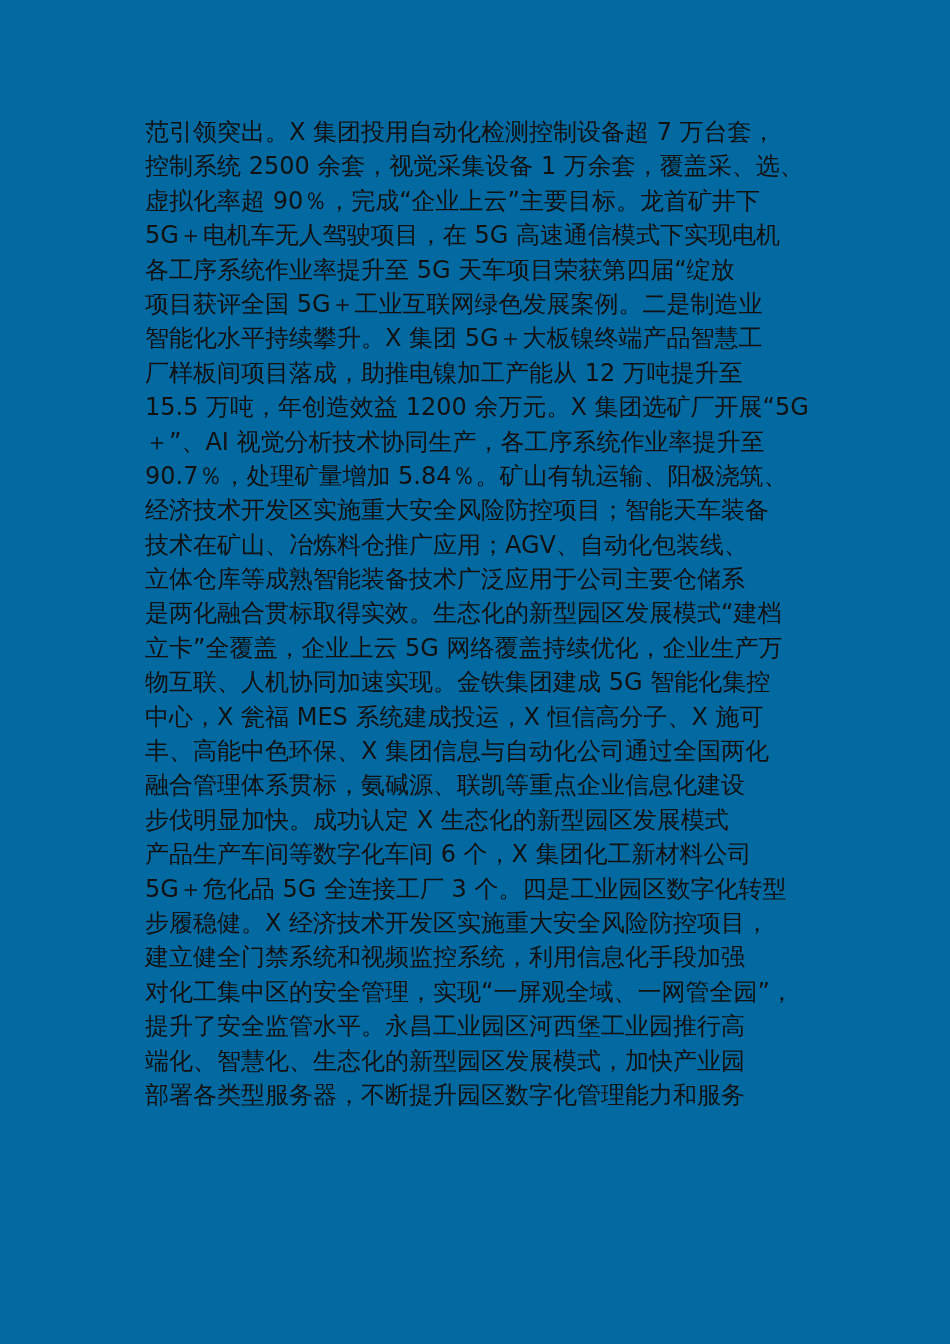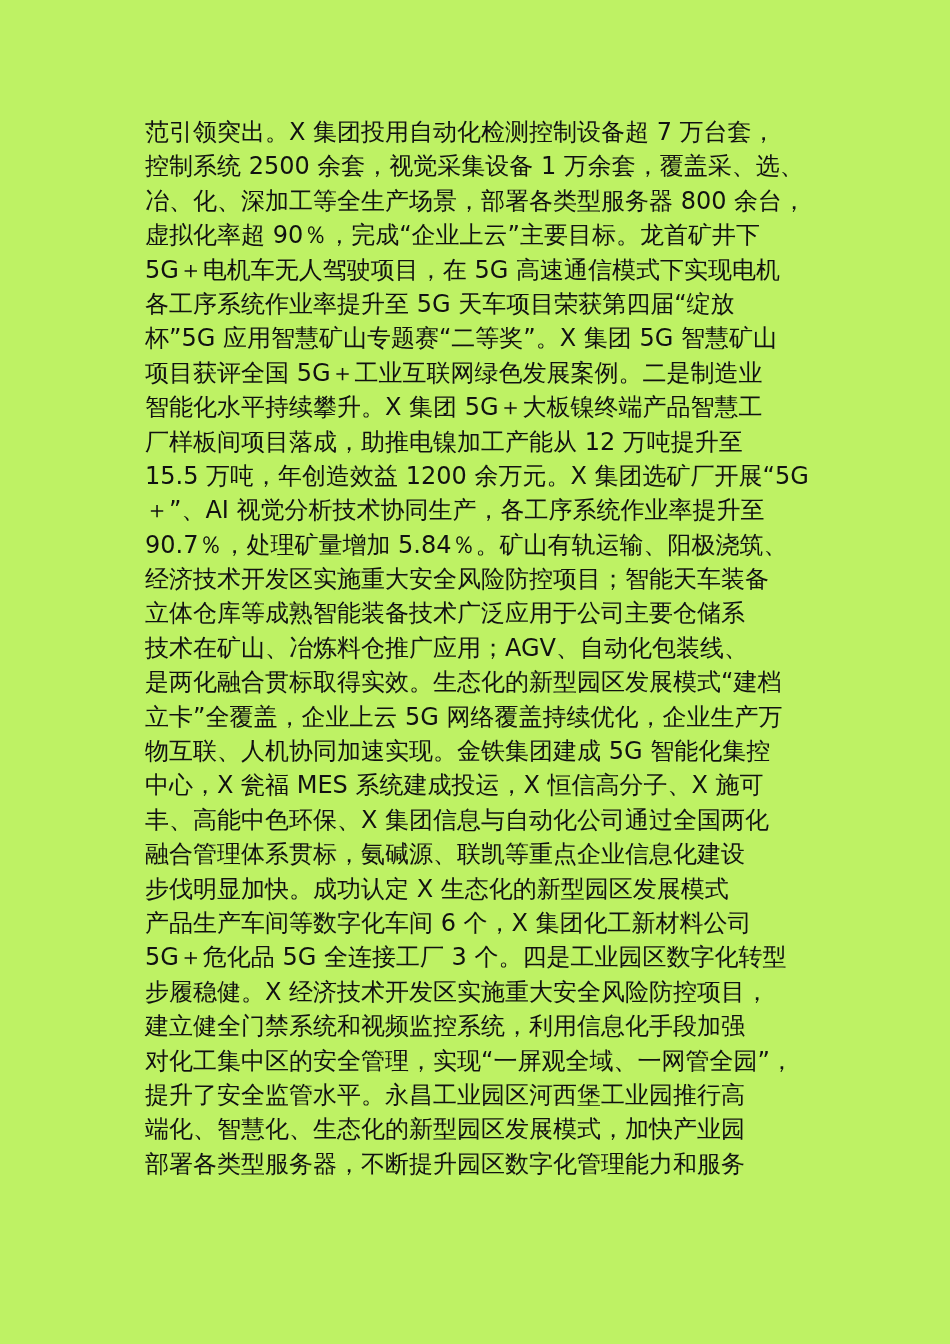--- a/index.html
+++ b/index.html
@@ -1,47 +1,45 @@
 <!DOCTYPE html>
 <html><head>
 <meta charset="utf-8">
 <style>
   html, body { margin: 0; padding: 0; background: #ffffff; }
   body { width: 950px; height: 1344px; position: relative; overflow: hidden; }
   .page {
-    position: absolute; left: 0; top: 0; width: 950px; height: 1344px; background: #bef264;
+    position: absolute; left: 0; top: 0; width: 950px; height: 1344px; background: #0369a1;
   }
   .body-text {
     position: absolute; left: 145px; top: 115px; width: 700px;
     font-family: "DejaVu Sans", "Liberation Serif", sans-serif;
     font-size: 24px; line-height: 34.4px; color: #111111;
   }
   .line { display: block; white-space: nowrap; height: 34.4px; }
 </style>
 </head>
 <body>
 
 <div class="page">
   <div class="body-text">
     <span class="line">范引领突出。X 集团投用自动化检测控制设备超 7 万台套，</span>
     <span class="line">控制系统 2500 余套，视觉采集设备 1 万余套，覆盖采、选、</span>
-    <span class="line">冶、化、深加工等全生产场景，部署各类型服务器 800 余台，</span>
     <span class="line">虚拟化率超 90％，完成“企业上云”主要目标。龙首矿井下</span>
     <span class="line">5G＋电机车无人驾驶项目，在 5G 高速通信模式下实现电机</span>
     <span class="line">各工序系统作业率提升至 5G 天车项目荣获第四届“绽放</span>
-    <span class="line">杯”5G 应用智慧矿山专题赛“二等奖”。X 集团 5G 智慧矿山</span>
     <span class="line">项目获评全国 5G＋工业互联网绿色发展案例。二是制造业</span>
     <span class="line">智能化水平持续攀升。X 集团 5G＋大板镍终端产品智慧工</span>
     <span class="line">厂样板间项目落成，助推电镍加工产能从 12 万吨提升至</span>
     <span class="line">15.5 万吨，年创造效益 1200 余万元。X 集团选矿厂开展“5G</span>
     <span class="line">＋”、AI 视觉分析技术协同生产，各工序系统作业率提升至</span>
     <span class="line">90.7％，处理矿量增加 5.84％。矿山有轨运输、阳极浇筑、</span>
     <span class="line">经济技术开发区实施重大安全风险防控项目；智能天车装备</span>
+    <span class="line">技术在矿山、冶炼料仓推广应用；AGV、自动化包装线、</span>
     <span class="line">立体仓库等成熟智能装备技术广泛应用于公司主要仓储系</span>
-    <span class="line">技术在矿山、冶炼料仓推广应用；AGV、自动化包装线、</span>
     <span class="line">是两化融合贯标取得实效。生态化的新型园区发展模式“建档</span>
     <span class="line">立卡”全覆盖，企业上云 5G 网络覆盖持续优化，企业生产万</span>
     <span class="line">物互联、人机协同加速实现。金铁集团建成 5G 智能化集控</span>
     <span class="line">中心，X 瓮福 MES 系统建成投运，X 恒信高分子、X 施可</span>
     <span class="line">丰、高能中色环保、X 集团信息与自动化公司通过全国两化</span>
     <span class="line">融合管理体系贯标，氨碱源、联凯等重点企业信息化建设</span>
     <span class="line">步伐明显加快。成功认定 X 生态化的新型园区发展模式</span>
     <span class="line">产品生产车间等数字化车间 6 个，X 集团化工新材料公司</span>
     <span class="line">5G＋危化品 5G 全连接工厂 3 个。四是工业园区数字化转型</span>
     <span class="line">步履稳健。X 经济技术开发区实施重大安全风险防控项目，</span>

